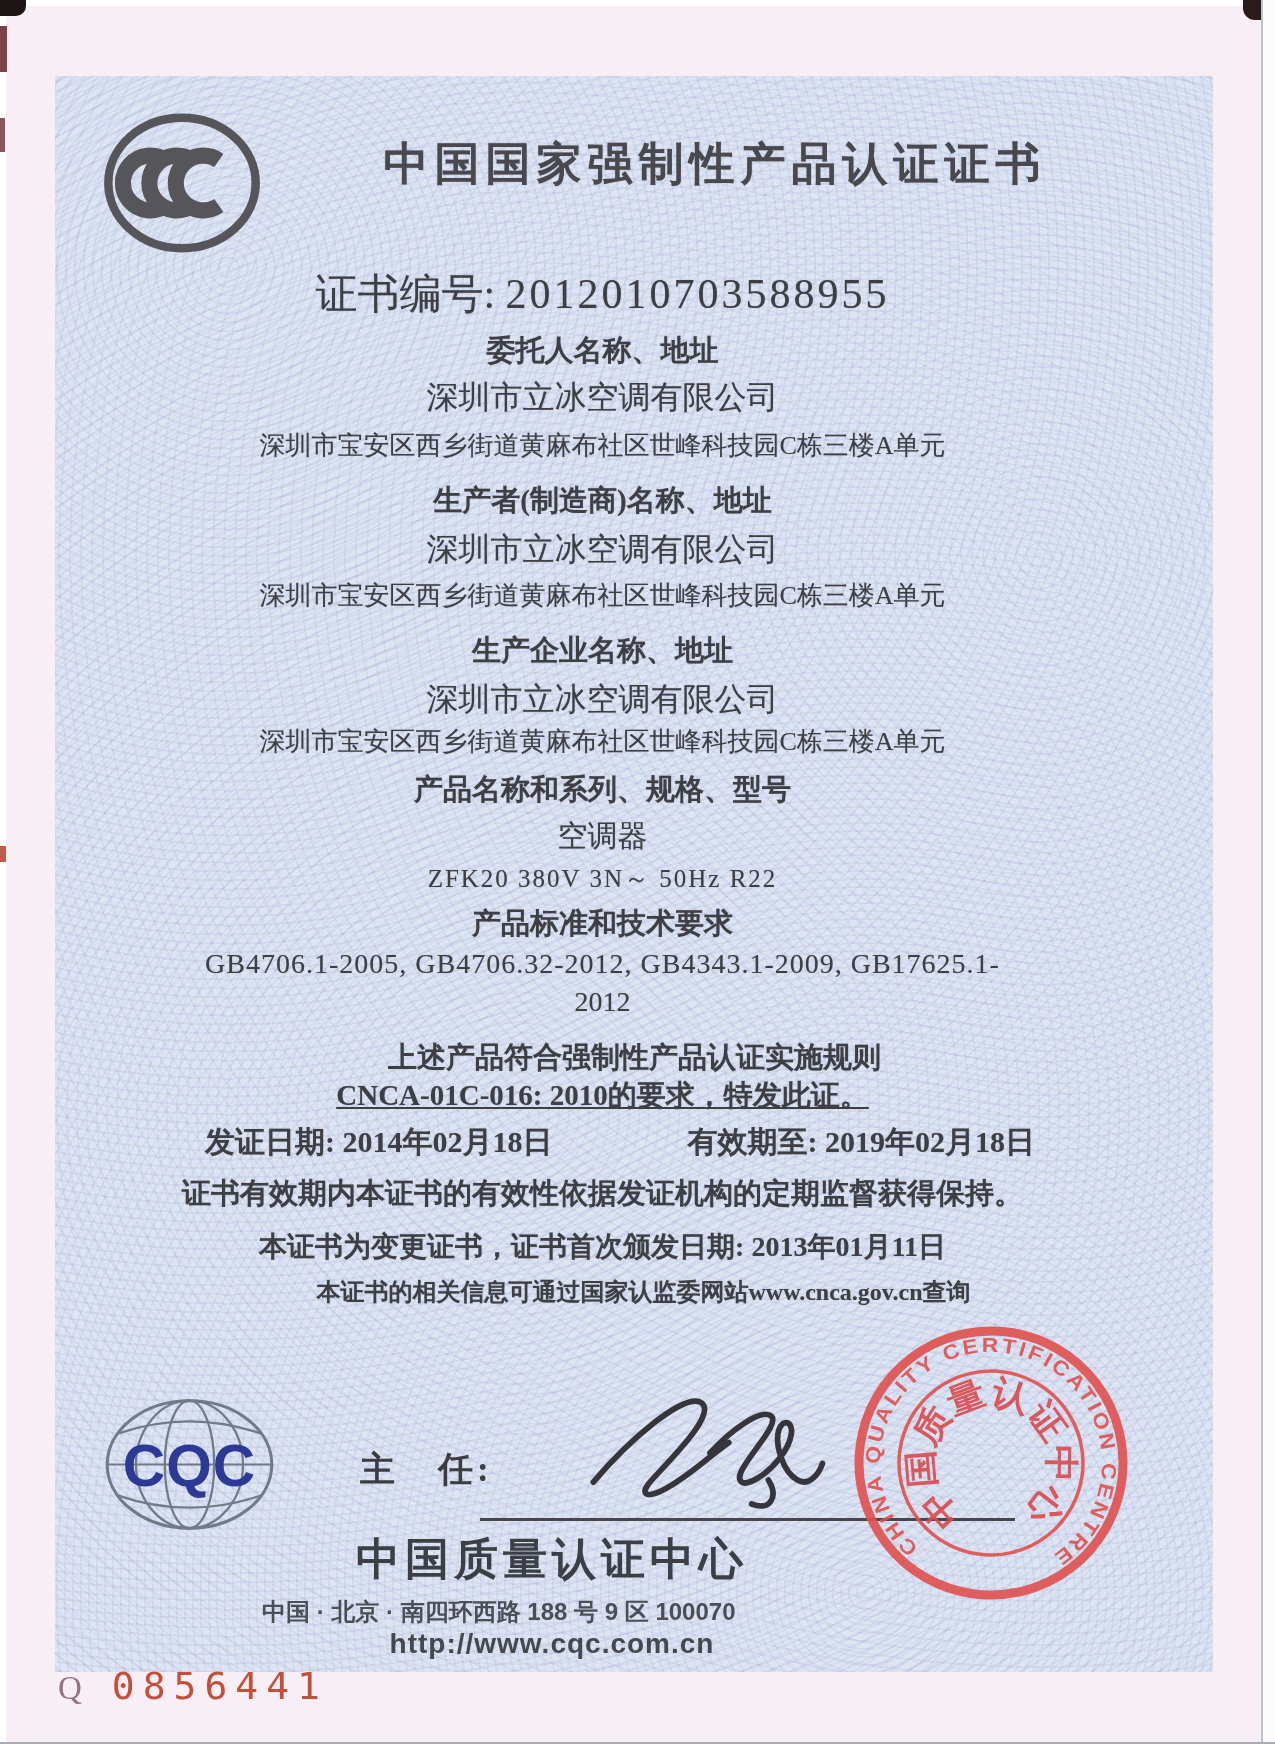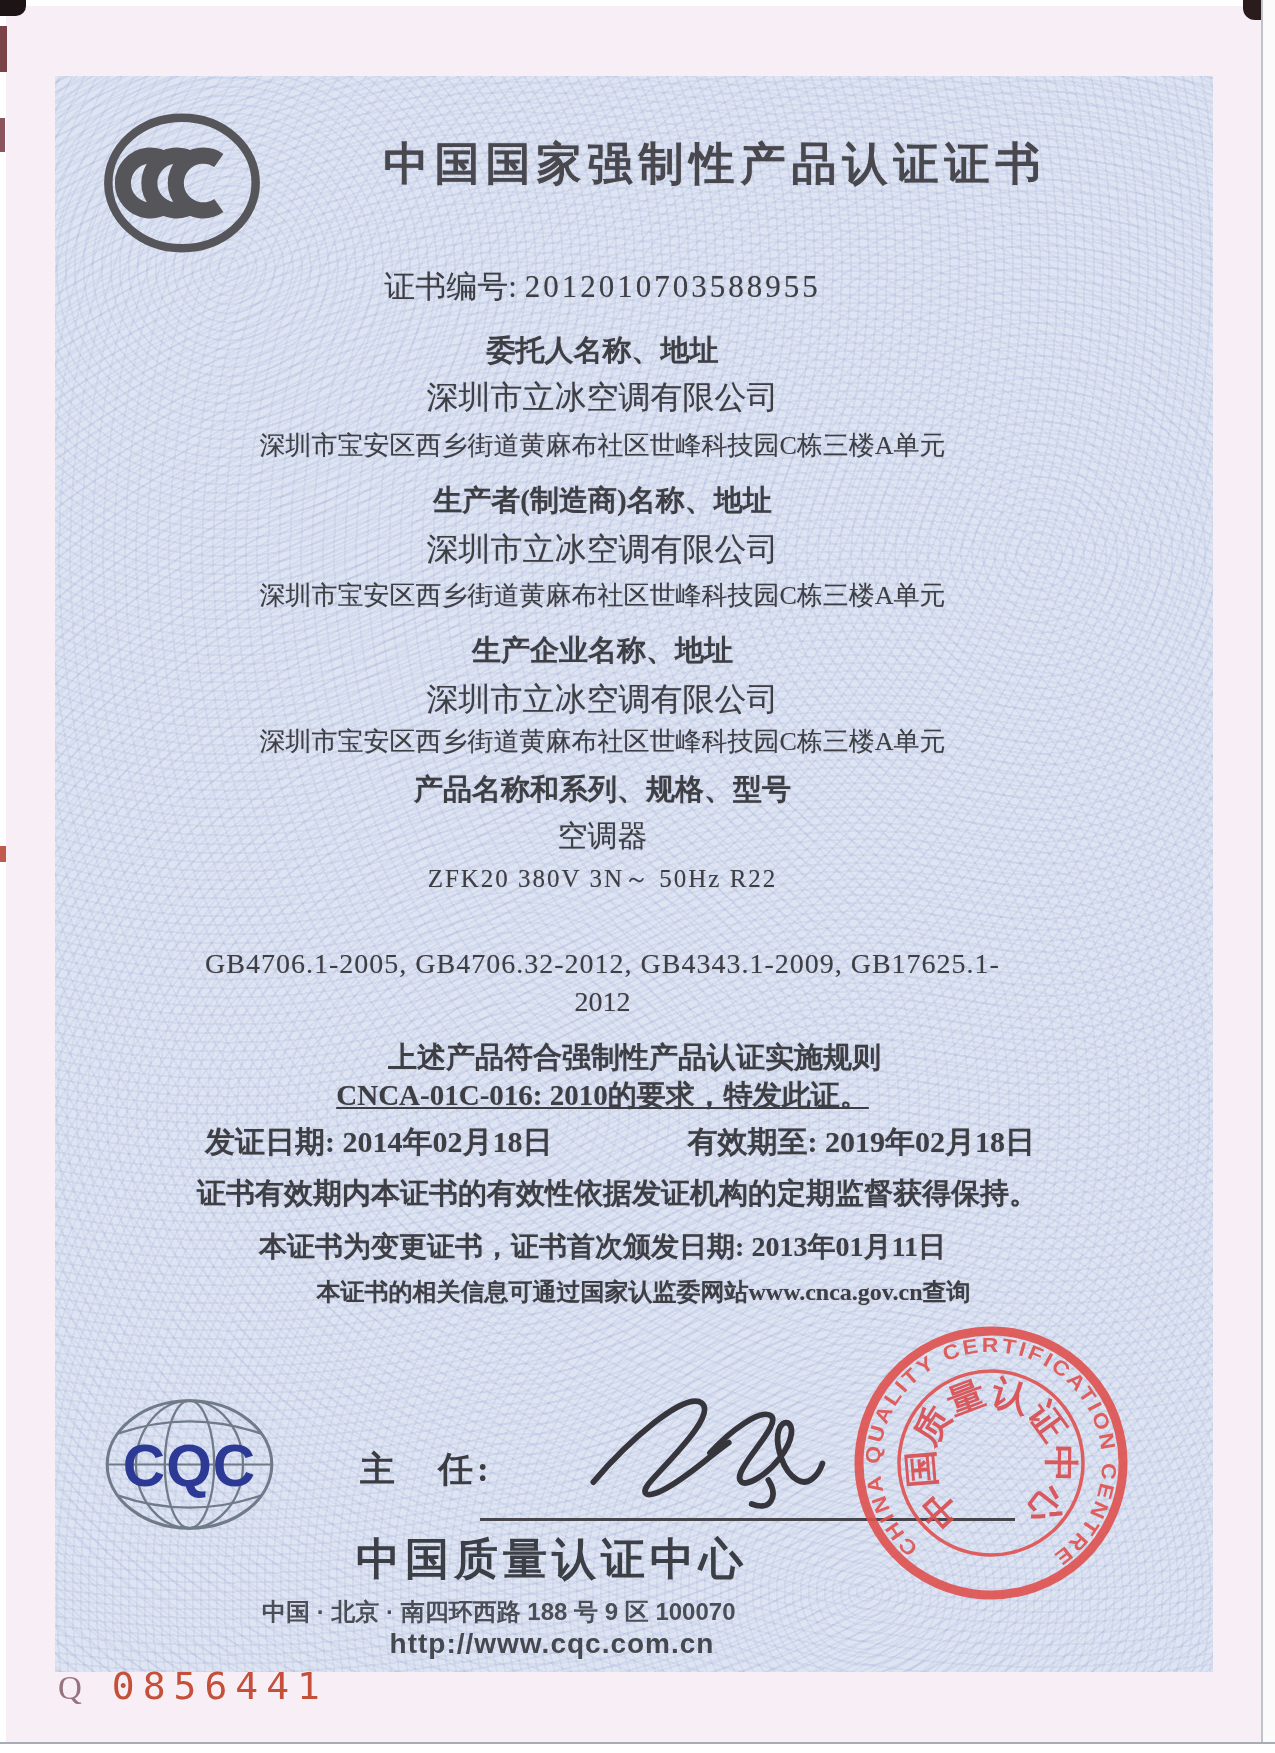--- a/index.html
+++ b/index.html
@@ -53,59 +53,60 @@
 </head>
 <body>
 
 <div class="page">
   <div class="paper"></div>
 
   <div class="panel">
 
     <div class="title">中国国家强制性产品认证证书</div>
 
-    <div class="line" style="top:190px;font-size:31px;">
+    <div class="line" style="top:190px;font-size:42px;">
       <span>证书编号:</span>
       <span style="letter-spacing:3px;">2012010703588955</span>
     </div>
 
     <div class="line bold" style="top:255px;font-size:29px;">委托人名称、地址</div>
     <div class="line" style="top:300px;font-size:32px;">深圳市立冰空调有限公司</div>
     <div class="line" style="top:352px;font-size:26px;">深圳市宝安区西乡街道黄麻布社区世峰科技园C栋三楼A单元</div>
 
     <div class="line bold" style="top:405px;font-size:29px;">生产者(制造商)名称、地址</div>
     <div class="line" style="top:452px;font-size:32px;">深圳市立冰空调有限公司</div>
     <div class="line" style="top:502px;font-size:26px;">深圳市宝安区西乡街道黄麻布社区世峰科技园C栋三楼A单元</div>
 
     <div class="line bold" style="top:555px;font-size:29px;">生产企业名称、地址</div>
     <div class="line" style="top:602px;font-size:32px;">深圳市立冰空调有限公司</div>
     <div class="line" style="top:648px;font-size:26px;">深圳市宝安区西乡街道黄麻布社区世峰科技园C栋三楼A单元</div>
 
     <div class="line bold" style="top:694px;font-size:29px;">产品名称和系列、规格、型号</div>
     <div class="line" style="top:740px;font-size:30px;">空调器</div>
     <div class="line" style="top:786px;font-size:25px;letter-spacing:2px;">ZFK20 380V 3N～ 50Hz R22</div>
 
+    <div class="line bold" style="top:828px;font-size:29px;">产品标准和技术要求</div>
     <div class="line" style="top:872px;font-size:28px;letter-spacing:1px;">GB4706.1-2005, GB4706.32-2012, GB4343.1-2009, GB17625.1-</div>
     <div class="line" style="top:910px;font-size:28px;">2012</div>
 
     <div class="line bold" style="top:962px;font-size:29px;margin-left:32px;">上述产品符合强制性产品认证实施规则</div>
     <div class="line bold" style="top:1000px;font-size:29px;text-decoration:underline;">CNCA-01C-016: 2010的要求，特发此证。</div>
 
     <div class="dates-row">
       <span>
         <span>发证日期:</span>
         <span>2014年02月18日</span>
       </span>
       <span>
         <span>有效期至:</span>
         <span>2019年02月18日</span>
       </span>
     </div>
 
-    <div class="line bold" style="top:1098px;font-size:29px;margin-left:15px;">证书有效期内本证书的有效性依据发证机构的定期监督获得保持。</div>
+    <div class="line bold" style="top:1098px;font-size:29px;">证书有效期内本证书的有效性依据发证机构的定期监督获得保持。</div>
     <div class="line semi" style="top:1152px;font-size:28px;">本证书为变更证书，证书首次颁发日期: 2013年01月11日</div>
     <div class="line semi" style="top:1200px;font-size:24px;margin-left:41px;">本证书的相关信息可通过国家认监委网站www.cnca.gov.cn查询</div>
   </div>
 
   <svg class="svgabs" style="left:97px;top:108px;" width="170" height="150" viewBox="0 0 180 156">
     <ellipse cx="90" cy="78" rx="78" ry="69" fill="none" stroke="#55555a" stroke-width="9"></ellipse>
     <path d="M73,54.2 A29,29 0 1 0 73,101.8" fill="none" stroke="#55555a" stroke-width="17"></path>
     <path d="M101,54.2 A29,29 0 1 0 101,101.8" fill="none" stroke="#55555a" stroke-width="17"></path>
     <path d="M129,54.2 A29,29 0 1 0 129,101.8" fill="none" stroke="#55555a" stroke-width="17"></path>
   </svg>

